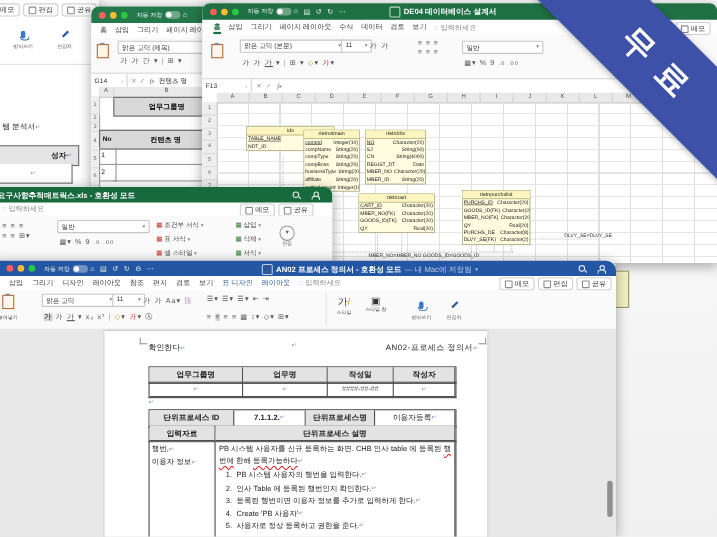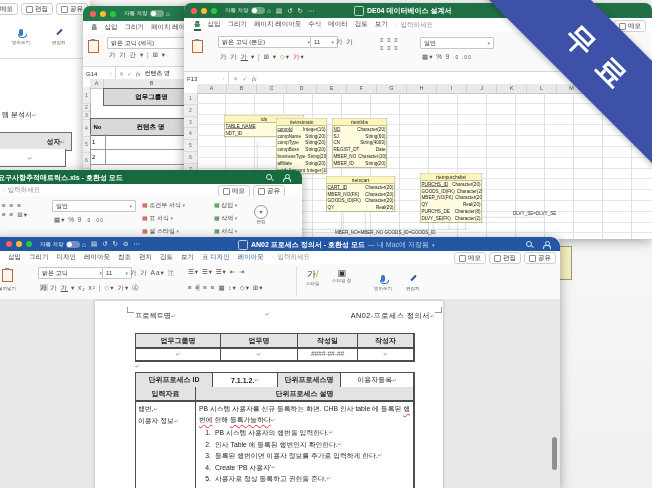--- a/index.html
+++ b/index.html
@@ -524,21 +524,21 @@
         <span class="i-pen" data-name="pencil-icon"></span>
         <div class="tinylabel" data-name="editor-label">편집자</div>
       </div>
     </div>
 
     <div style="position:absolute;left:0;top:62px;right:0;bottom:0;background:#e8e8e8;" data-name="document-canvas">
       <div style="position:absolute;left:103px;top:2px;width:348px;height:210px;background:#fff;box-shadow:0 0 3px rgba(0,0,0,.25);overflow:hidden;" data-name="document-page">
         <div class="cmark" style="left:32px;top:6px;" data-name="crop-mark"></div>
         <div class="cmark" style="left:340px;top:6px;transform:scaleX(-1);" data-name="crop-mark"></div>
         <div style="position:absolute;left:40px;top:10px;font-size:7.2px;color:#222;" data-name="doc-header-left">
-          <span>프로젝트명</span><span class="pilcrow" data-name="paragraph-mark">↵</span></div>
+          <span>확인한다</span><span class="pilcrow" data-name="paragraph-mark">↵</span></div>
         <div style="position:absolute;left:170px;top:10px;" class="pilcrow" data-name="paragraph-mark">↵</div>
         <div style="position:absolute;right:8px;top:10px;font-size:7.2px;color:#222;letter-spacing:.5px;" data-name="doc-header-right">
           <span>AN02-프로세스 정의서</span><span class="pilcrow" data-name="paragraph-mark">↵</span></div>
 
         <div class="dgrid" id="info-head" style="left:40px;top:32px;position:absolute;width:278px;grid-template-columns:85px 77px 60px 56px;height:14px;" data-name="info-table-header-row">
             <div class="gcellh" data-name="info-col-header">업무그룹명</div>
             <div class="gcellh" data-name="info-col-header">업무명</div>
             <div class="gcellh" data-name="info-col-header">작성일</div>
             <div class="gcellh" data-name="info-col-header">작성자</div>
           </div>

